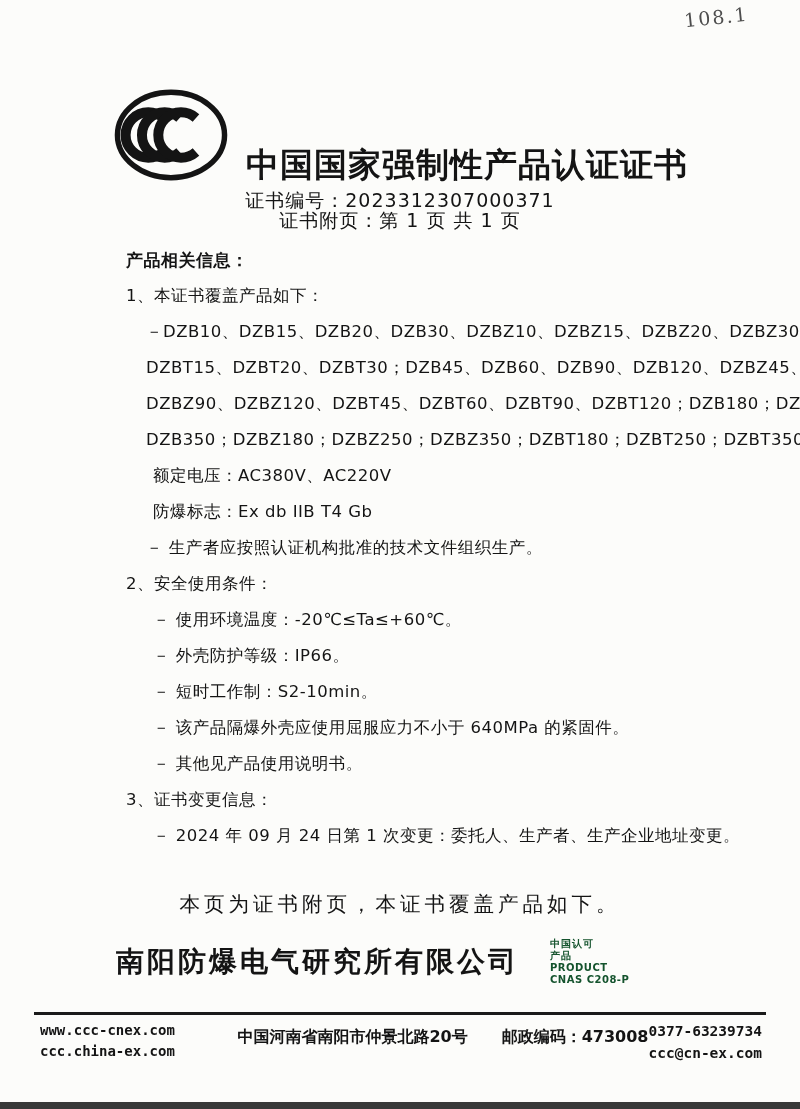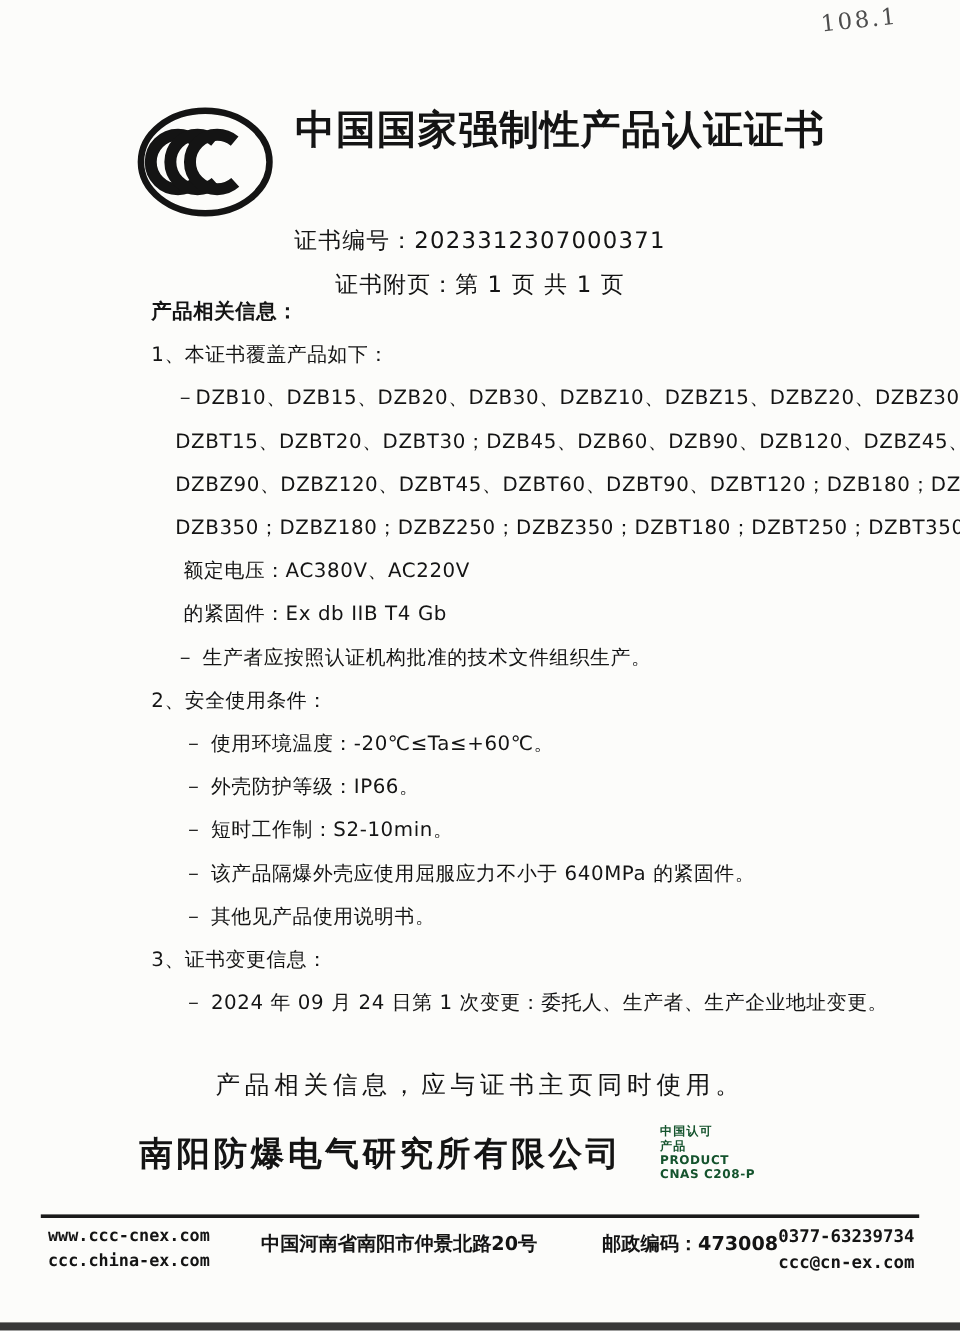--- a/index.html
+++ b/index.html
@@ -22,40 +22,40 @@
     font-size: 19px;
     color: #4d4d4d;
     transform: rotate(-6deg);
     letter-spacing: 2px;
   }
   .header {
     position: absolute;
     top: 86px;
     left: 112px;
     display: flex;
-    align-items: flex-start;
+    align-items: flex-end;
   }
   .ccc-logo { width: 118px; height: 98px; flex: 0 0 auto; }
   .header-title {
     font-size: 33px;
     font-weight: bold;
     margin-left: 16px;
     letter-spacing: 1px;
     white-space: nowrap;
   }
   .cert-line {
     position: absolute;
     width: 100%;
     text-align: center;
     font-weight: normal;
     font-size: 19px;
     letter-spacing: 1px;
   }
   .cert-line.no   { top: 188px; }
-  .cert-line.page-no { top: 224px; }
+  .cert-line.page-no { top: 208px; }
 
   .body-block {
     position: absolute;
     top: 250px;
     left: 126px;
     right: 55px;
     font-size: 16.5px;
     line-height: 20px;
   }
   .body-block p { margin: 0 0 16px; letter-spacing: 0.5px; white-space: nowrap; }
@@ -115,21 +115,21 @@
     font-size: 14px;
     font-weight: bold;
     line-height: 21px;
     width: 212px;
     white-space: nowrap;
   }
   .addr-zone {
     flex: 1;
     display: flex;
     justify-content: space-between;
-    gap: 54px;
+    gap: 34px;
     padding-top: 7px;
     font-size: 16px;
     font-weight: bold;
     white-space: nowrap;
   }
   .phone-email {
     font-family: "DejaVu Sans Mono", monospace;
     font-size: 14.5px;
     font-weight: bold;
     line-height: 22px;
@@ -168,33 +168,33 @@
   <div class="cert-line page-no">证书附页：第 1 页  共 1 页</div>
 
   <div class="body-block">
     <p class="sec-head">产品相关信息：</p>
     <p class="">1、本证书覆盖产品如下：</p>
     <p class="ind1">－DZB10、DZB15、DZB20、DZB30、DZBZ10、DZBZ15、DZBZ20、DZBZ30、DZBT10、</p>
     <p class="ind1">DZBT15、DZBT20、DZBT30；DZB45、DZB60、DZB90、DZB120、DZBZ45、DZBZ60、</p>
     <p class="ind1">DZBZ90、DZBZ120、DZBT45、DZBT60、DZBT90、DZBT120；DZB180；DZB250；</p>
     <p class="ind1">DZB350；DZBZ180；DZBZ250；DZBZ350；DZBT180；DZBT250；DZBT350</p>
     <p class="ind2">额定电压：AC380V、AC220V</p>
-    <p class="ind2">的紧固件：Ex db IIB T4 Gb</p>
+    <p class="ind2">防爆标志：Ex db IIB T4 Gb</p>
     <p class="ind1">－ 生产者应按照认证机构批准的技术文件组织生产。</p>
     <p class="">2、安全使用条件：</p>
     <p class="ind2">－ 使用环境温度：-20℃≤Ta≤+60℃。</p>
     <p class="ind2">－ 外壳防护等级：IP66。</p>
     <p class="ind2">－ 短时工作制：S2-10min。</p>
     <p class="ind2">－ 该产品隔爆外壳应使用屈服应力不小于 640MPa 的紧固件。</p>
     <p class="ind2">－ 其他见产品使用说明书。</p>
     <p class="">3、证书变更信息：</p>
     <p class="ind2">－ 2024 年 09 月 24 日第 1 次变更：委托人、生产者、生产企业地址变更。</p>
   </div>
 
-  <div class="note">产品相关信息，应与证书主页同时使用。</div>
+  <div class="note">本页为证书附页，本证书覆盖产品如下。</div>
 
   <div class="brand-row">
     <div class="company-name">南阳防爆电气研究所有限公司</div>
     <div class="cnas-wrap">
       <div class="cnas-caption">
         <div class="cn">中国认可</div>
         <div class="cn">产品</div>
         <div class="en">PRODUCT</div>
         <div class="en">CNAS C208-P</div>
       </div>

